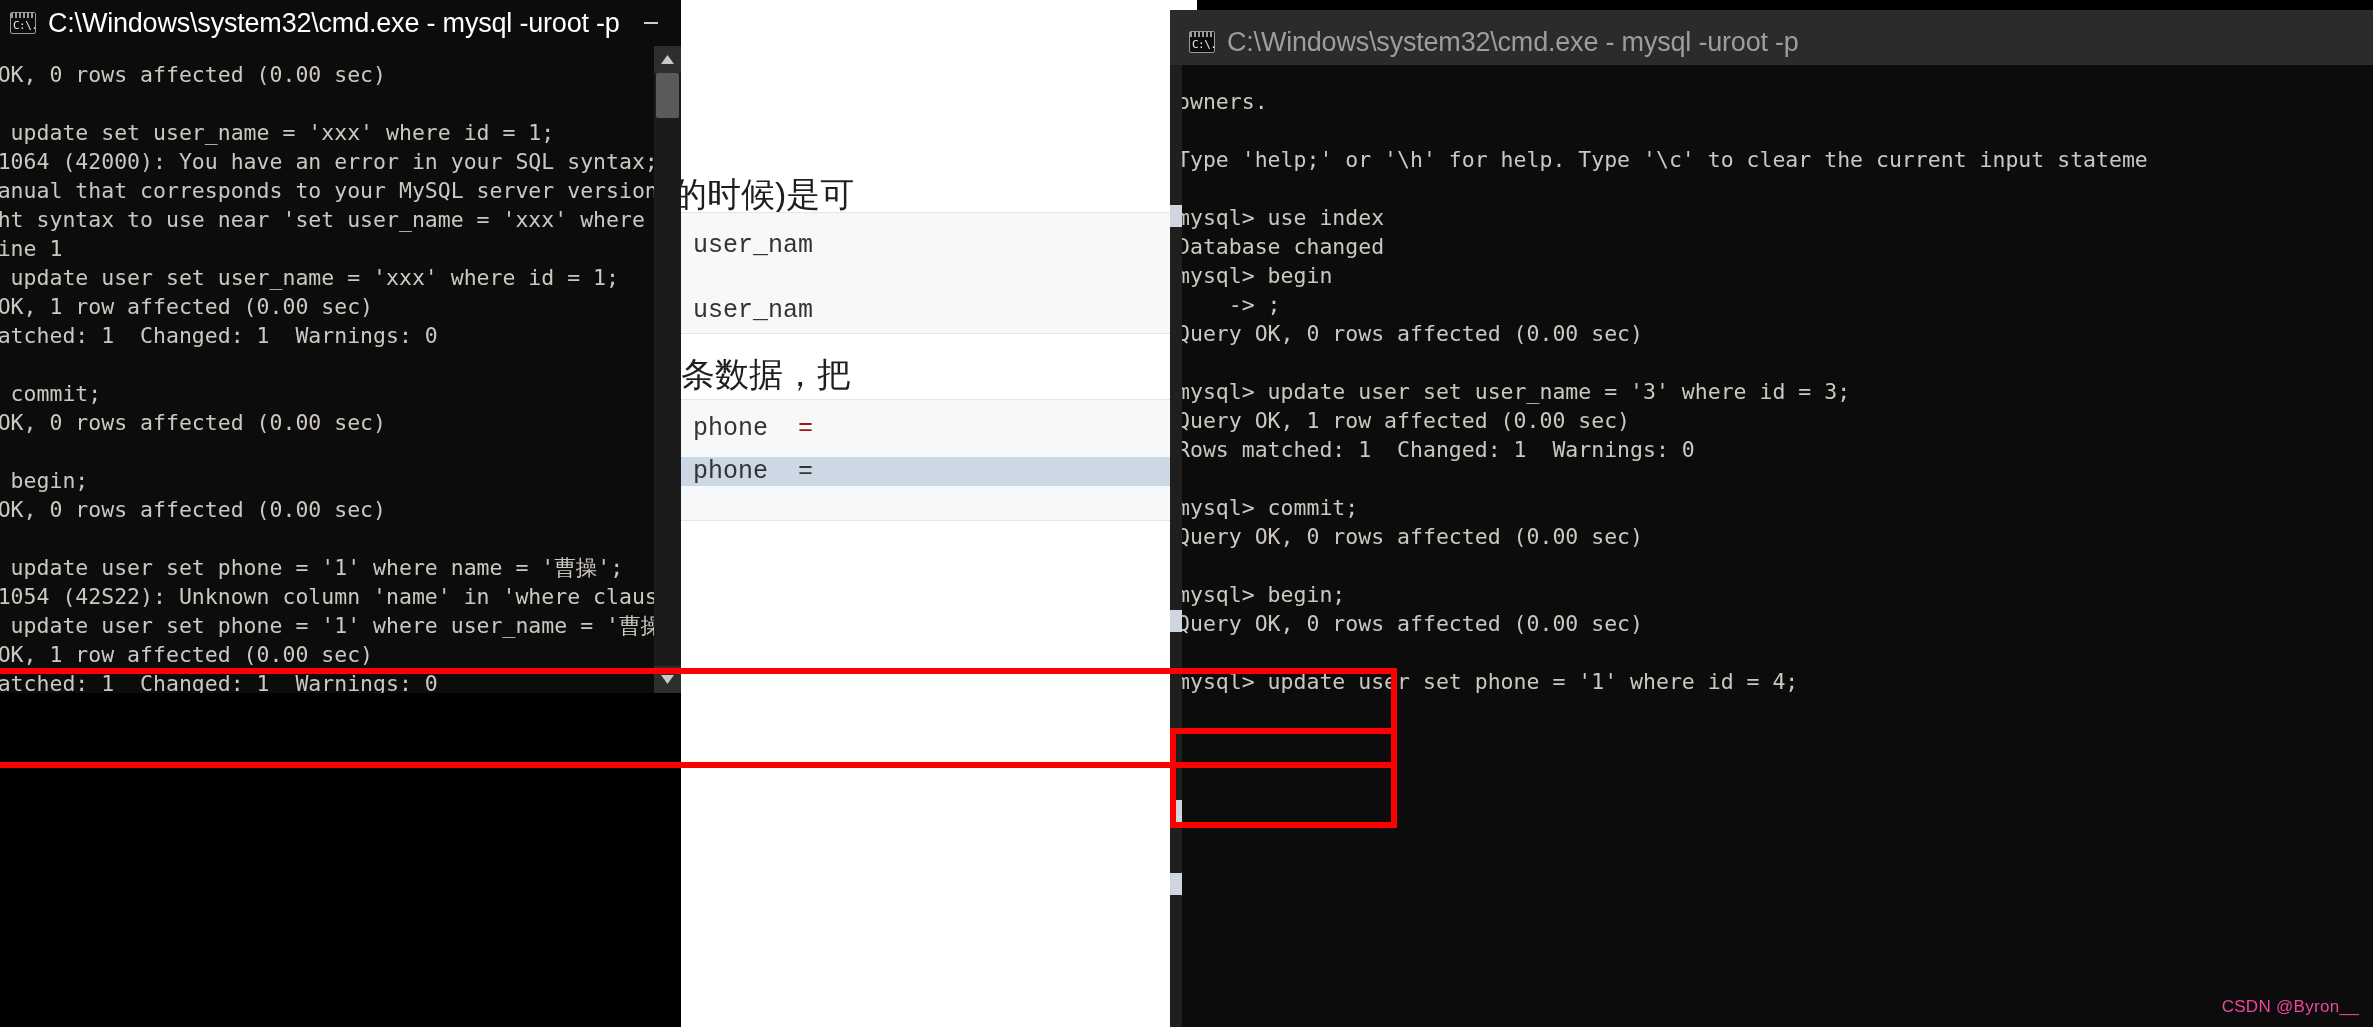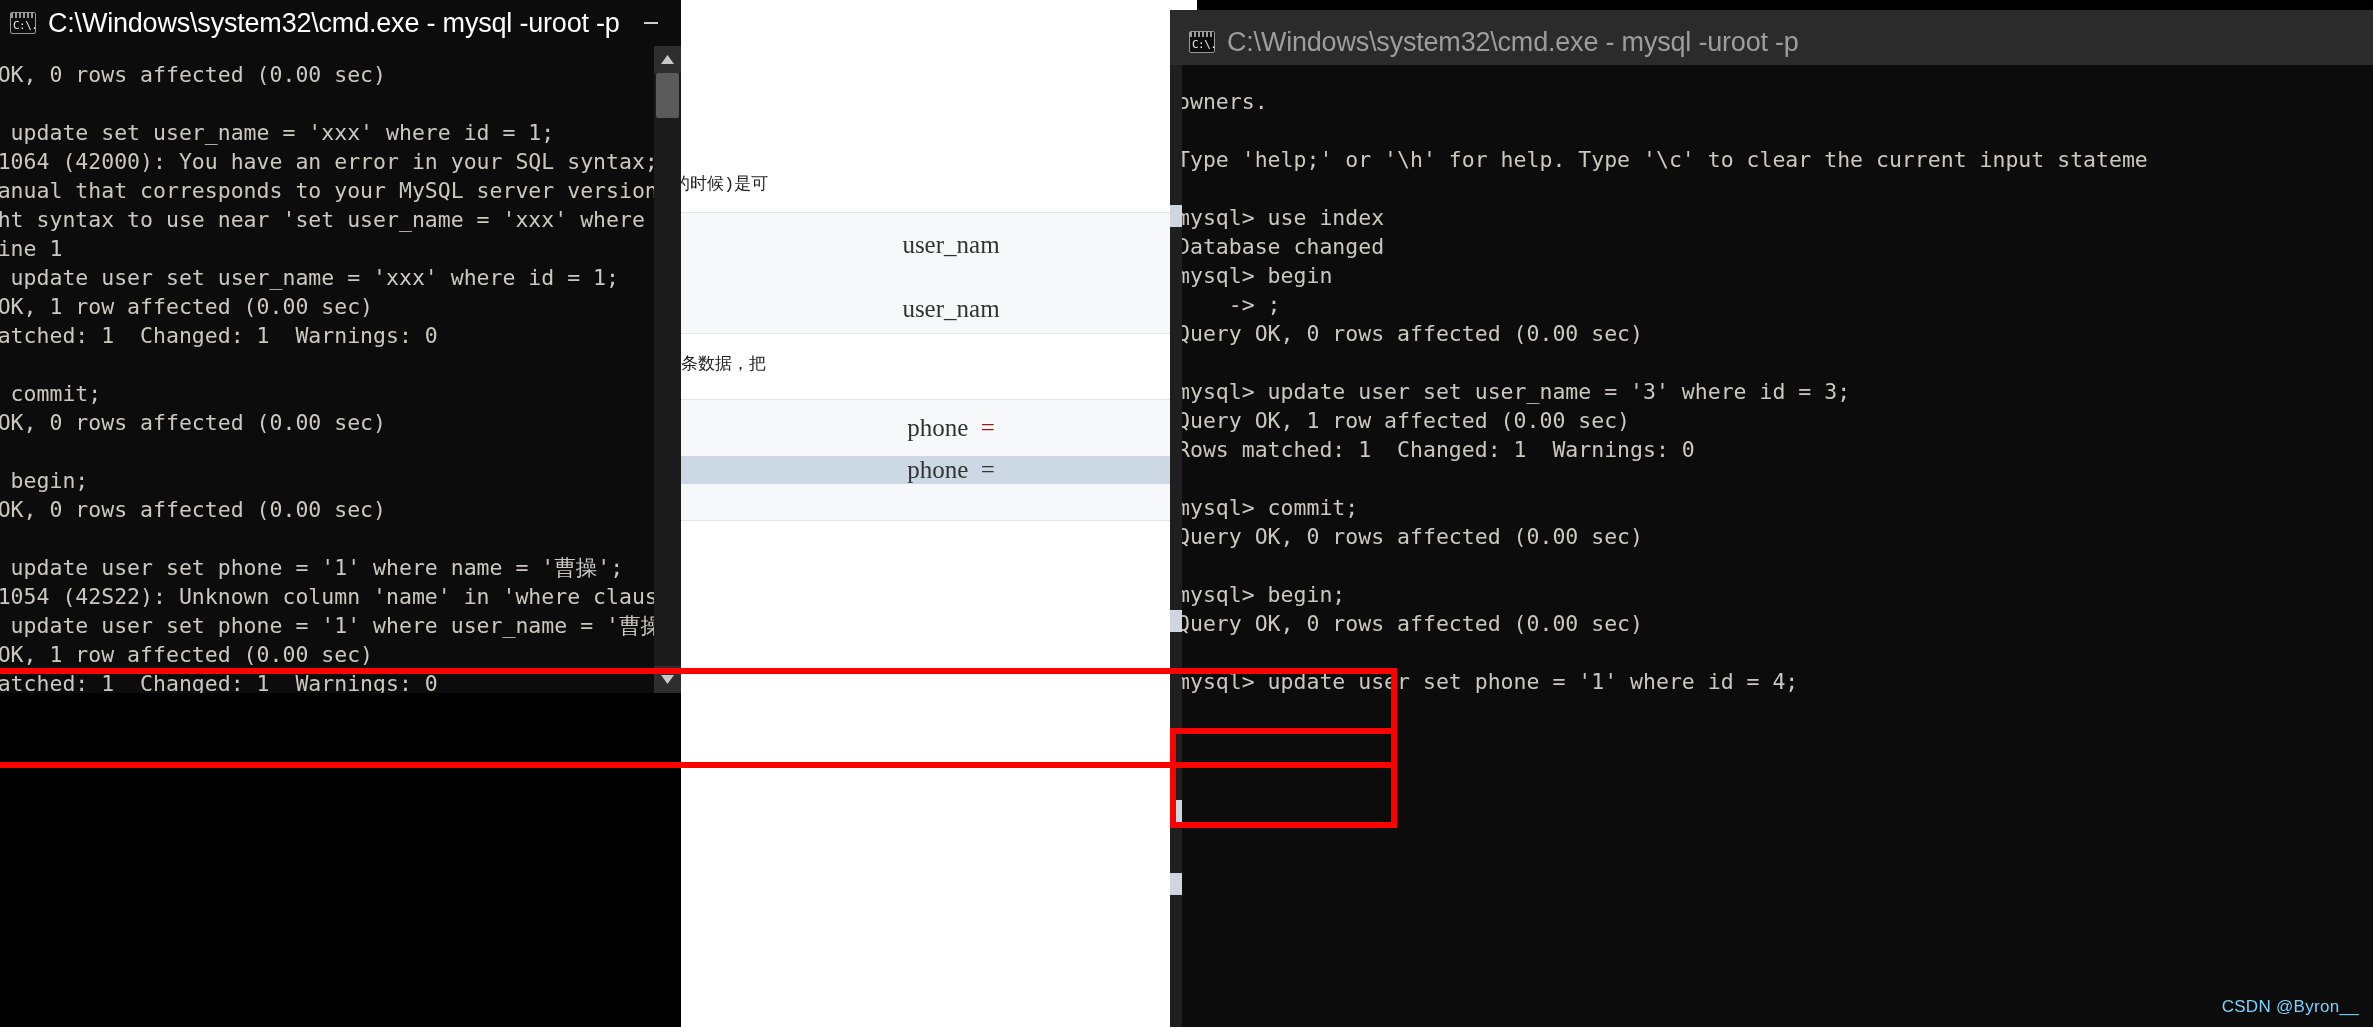--- a/index.html
+++ b/index.html
@@ -97,39 +97,38 @@
     background:#5a5a5a;border-radius:2px;
   }
 
   
   #doc-panel{
     position:absolute;left:681px;top:0;width:516px;height:1027px;
     background:#ffffff;
   }
   .doc-para{
     position:absolute;
-    font-family:Liberation Mono, monospace;
-    font-size:17px;
+    font-family:Liberation Sans, sans-serif;
+    font-size:34px;
     color:#1f1f1f;
     white-space:nowrap;
   }
   .doc-code{
     position:absolute;
     left:0;right:0;
     background:#f7f8f9;
     border-top:1px solid #e3e6e8;
     border-bottom:1px solid #e3e6e8;
   }
   .doc-code .code-line{
-    font-family:Liberation Serif, serif;
+    font-family:Liberation Mono, monospace;
     font-size:25px;
     color:#333;
     white-space:nowrap;
-    padding-left:24px;
-    text-align:center;
+    padding-left:12px;
   }
   .doc-code .code-line .op{color:#a31515;}
   .code-hl{background:#ccd8e4;}
 
   
   #right-window{left:1170px;top:10px;width:1203px;height:1017px;background:#2b2b2b;}
   #right-window .win-frame{
     position:absolute;left:9px;top:9px;right:0;bottom:0;
     background:#2b2b2b;
   }
@@ -152,21 +151,21 @@
     box-sizing:border-box;
     pointer-events:none;
   }
   #redbox-left{left:-6px;top:668px;width:1403px;height:100px;}
   #redbox-right{left:1170px;top:728px;width:227px;height:100px;}
 
   
   #watermark{
     position:absolute;right:14px;bottom:10px;
     font-family:"Liberation Sans", sans-serif;
-    font-size:17px;color:#7dd3fc;
+    font-size:17px;color:#ec4899;
     letter-spacing:0.3px;
   }
 </style>
 </head>
 <body>
 
 <div id="doc-panel">
   <div class="doc-para" style="left:-8px;top:172px;">的时候)是可</div>
 
   <div class="doc-code" style="top:212px;height:120px;">

